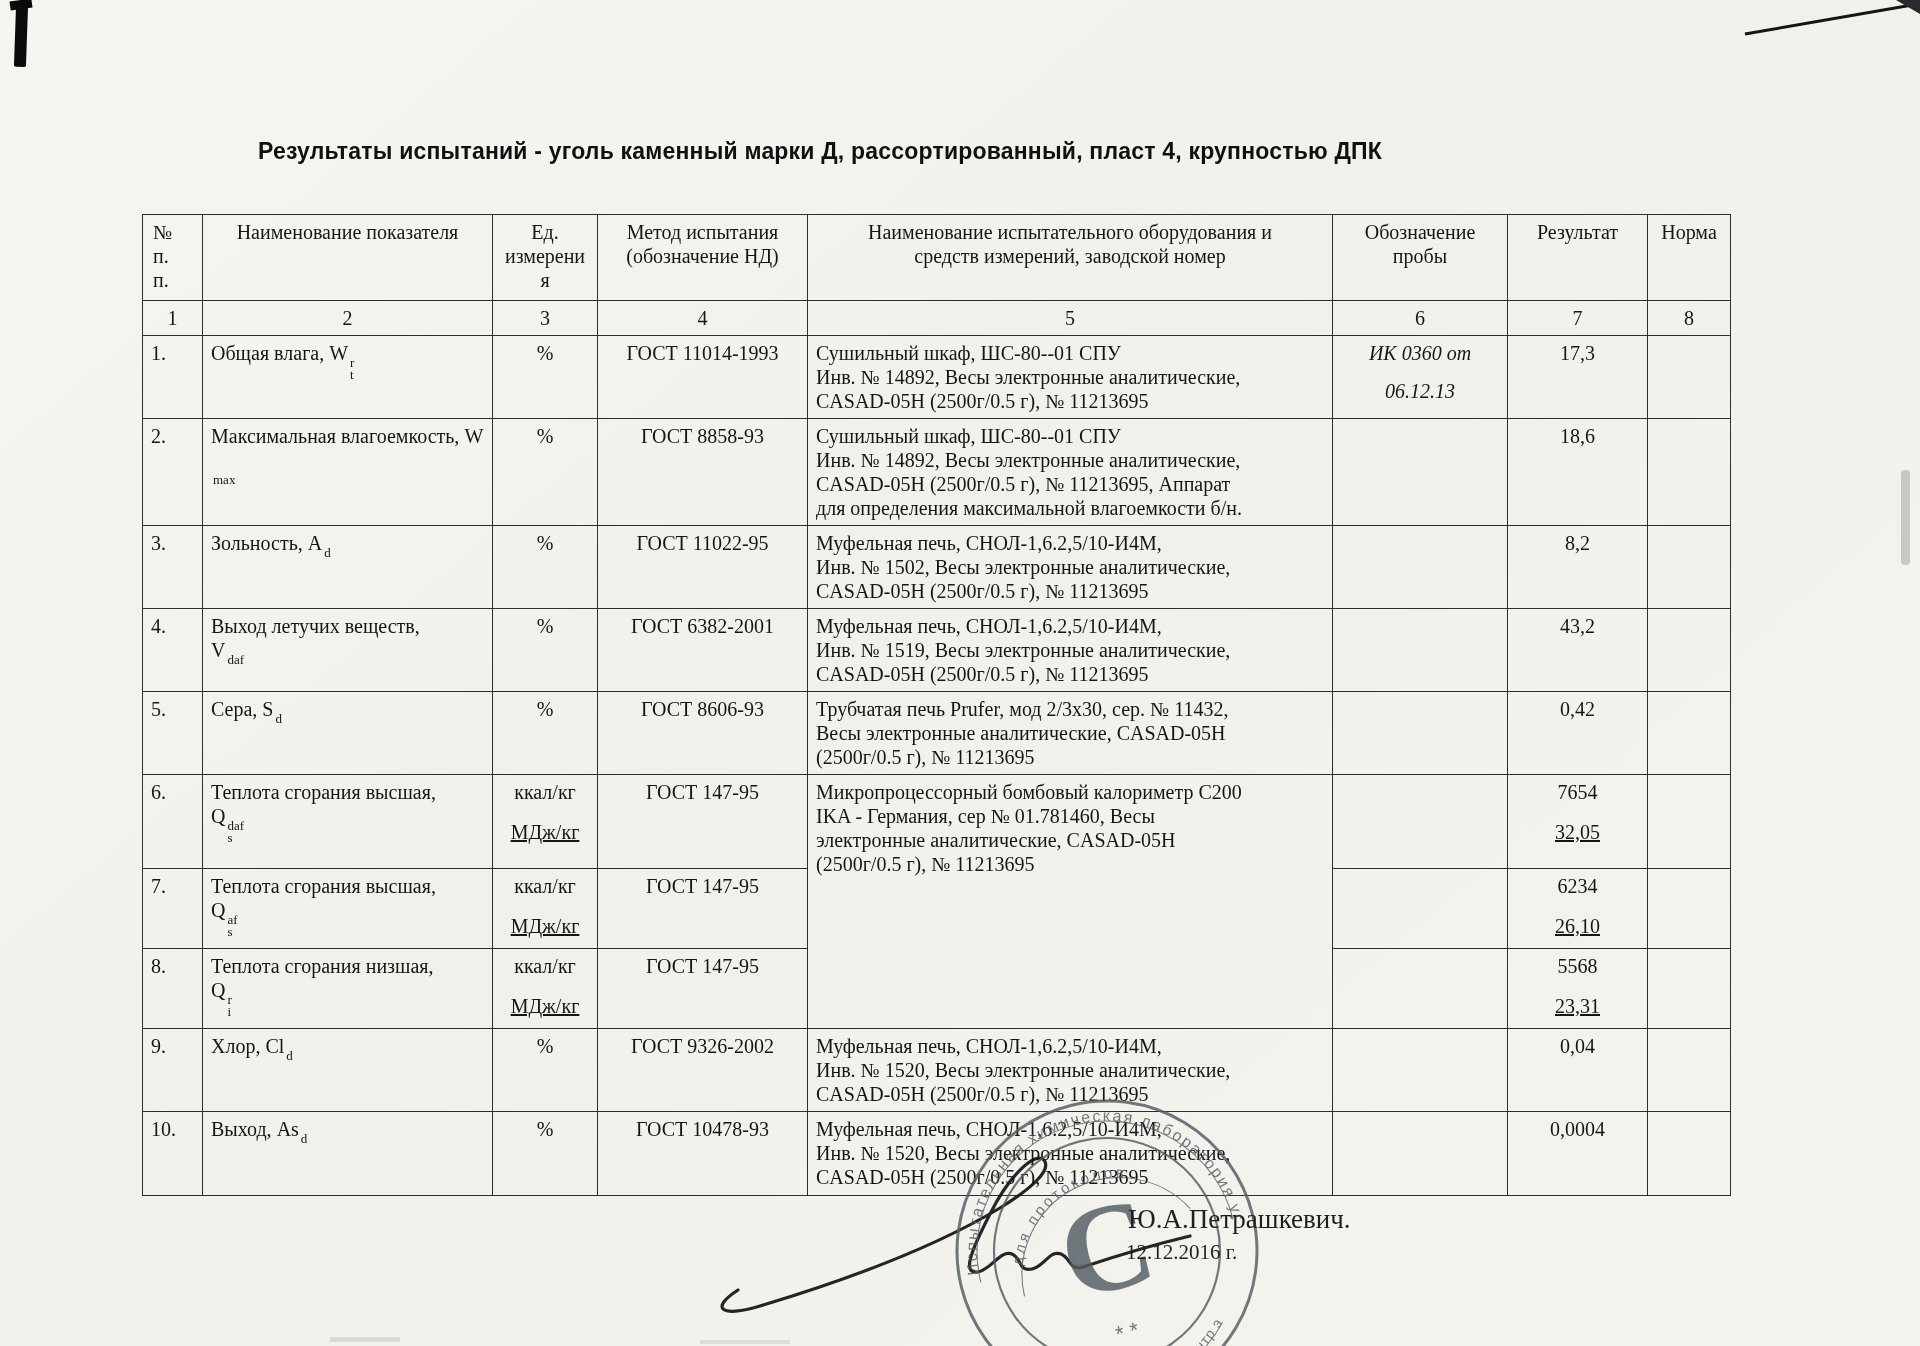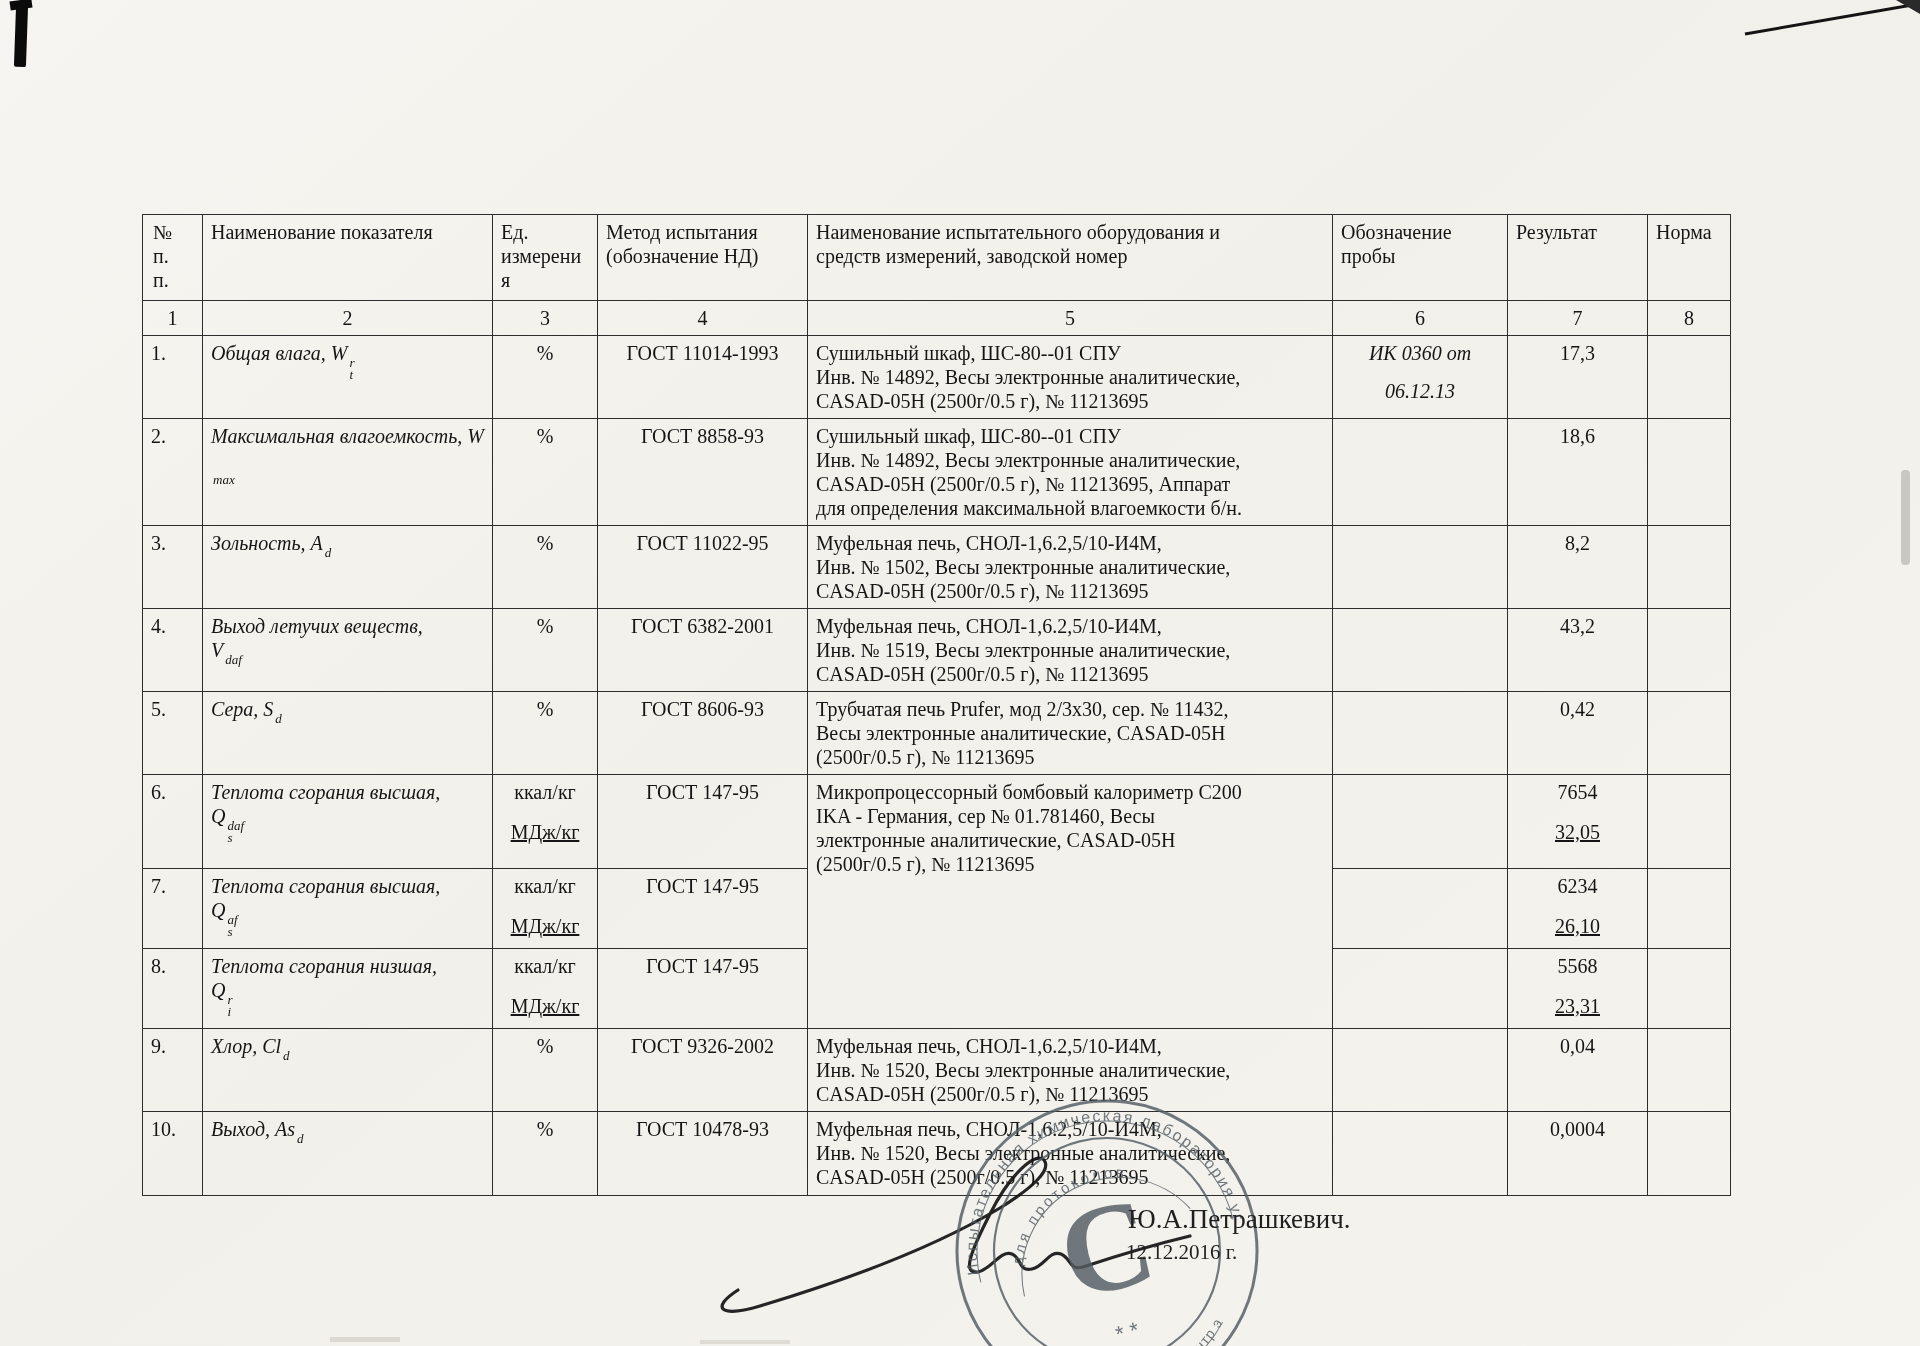--- a/index.html
+++ b/index.html
@@ -16,23 +16,23 @@
   table.results{
     position:absolute;left:142px;top:214px;width:1588px;
     border-collapse:collapse;table-layout:fixed;
   }
   table.results td{
     border:1.8px solid #2d2d2d;vertical-align:top;
     font-size:20px;line-height:24px;padding:5px 8px;color:#151515;
   }
   td.c{text-align:center;}
   td.num{padding-left:10px;}
-  td.name{padding-left:12px;padding-top:8px;font-style:italic;}
+  td.name{padding-left:12px;padding-top:8px;}
   td.equip{padding-left:12px;}
-  .hdr td{text-align:left;padding-top:6px;line-height:25px;}
+  .hdr td{text-align:center;padding-top:6px;line-height:25px;}
   .hdr td.left{text-align:left;padding-left:10px;}
   .numrow td{padding:0 0 2px 0;line-height:22px;text-align:center;}
   .stack{display:inline-flex;flex-direction:column;font-size:13px;line-height:12px;vertical-align:-7px;margin-left:2px;}
   .stack span{min-height:12px;display:block;}
   .gap{margin-top:16px;text-decoration:underline;}
   .smallgap{margin-top:14px;}
   .sampcell{padding-top:10px;font-style:italic;}
   
   .mark-left{position:absolute;left:15px;top:5px;width:12px;height:62px;background:#0b0b0b;border-radius:2px;transform:rotate(2deg);}
   .mark-left2{position:absolute;left:10px;top:0px;width:22px;height:9px;background:#0b0b0b;transform:rotate(-8deg);}
@@ -41,20 +41,21 @@
   .smudge-bottom2{position:absolute;left:700px;top:1340px;width:90px;height:4px;background:#dedcd5;}
   .footer-name{position:absolute;left:1128px;top:1204px;font-size:27px;color:#1f1f1f;}
   .footer-date{position:absolute;left:1126px;top:1240px;font-size:21px;color:#1f1f1f;}
   svg.overlay{position:absolute;pointer-events:none;}
 </style>
 </head>
 <body>
 
 <div class="page">
 
+  <div class="title">Результаты испытаний - уголь каменный марки Д, рассортированный, пласт 4, крупностью ДПК</div>
 
   <div class="mark-left"></div>
   <div class="mark-left2"></div>
   <div class="smudge-right"></div>
   <div class="smudge-bottom"></div>
   <div class="smudge-bottom2"></div>
   <svg class="overlay" style="left:1700px;top:0;width:220px;height:60px;">
     <line x1="45" y1="34" x2="218" y2="4" stroke="#141414" stroke-width="3"></line>
     <polygon points="196,0 220,0 220,14" fill="#2a2a2a"></polygon>
   </svg>

